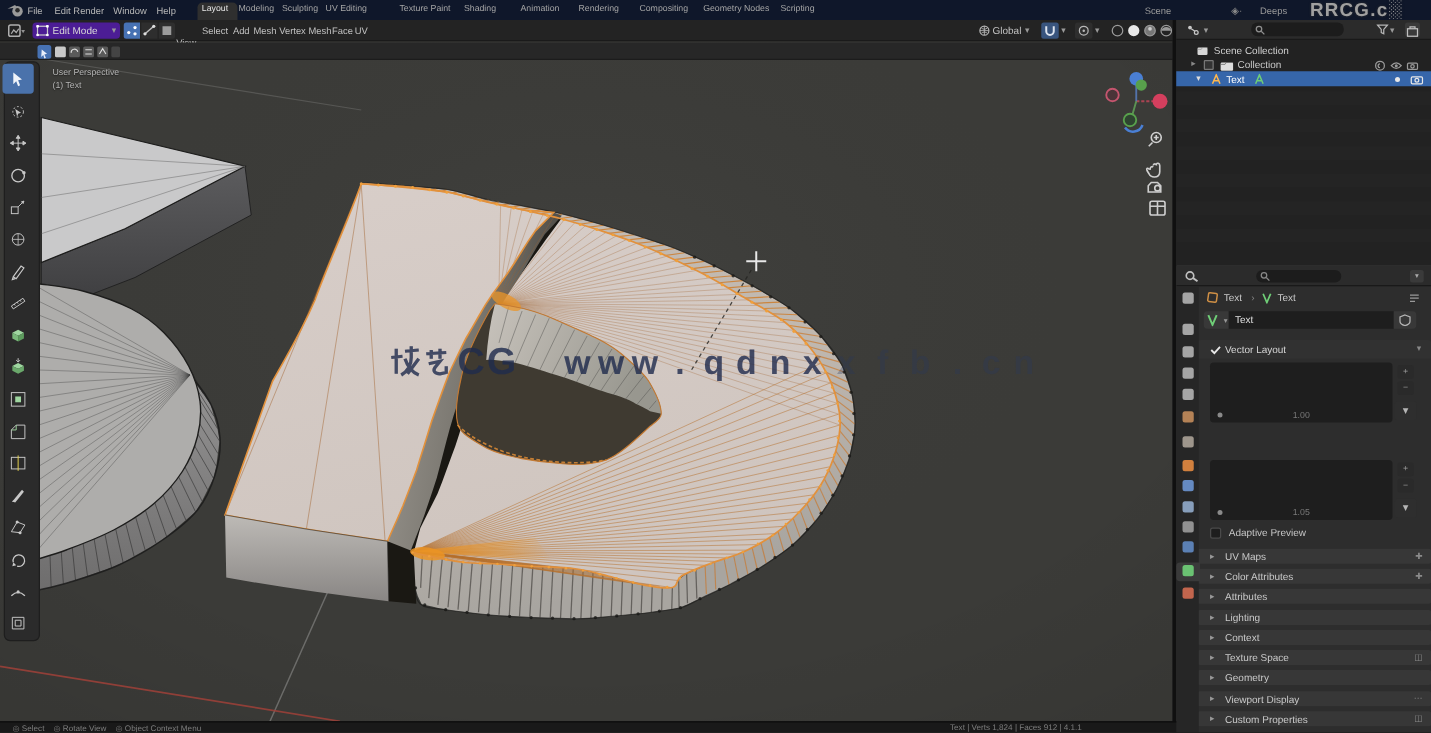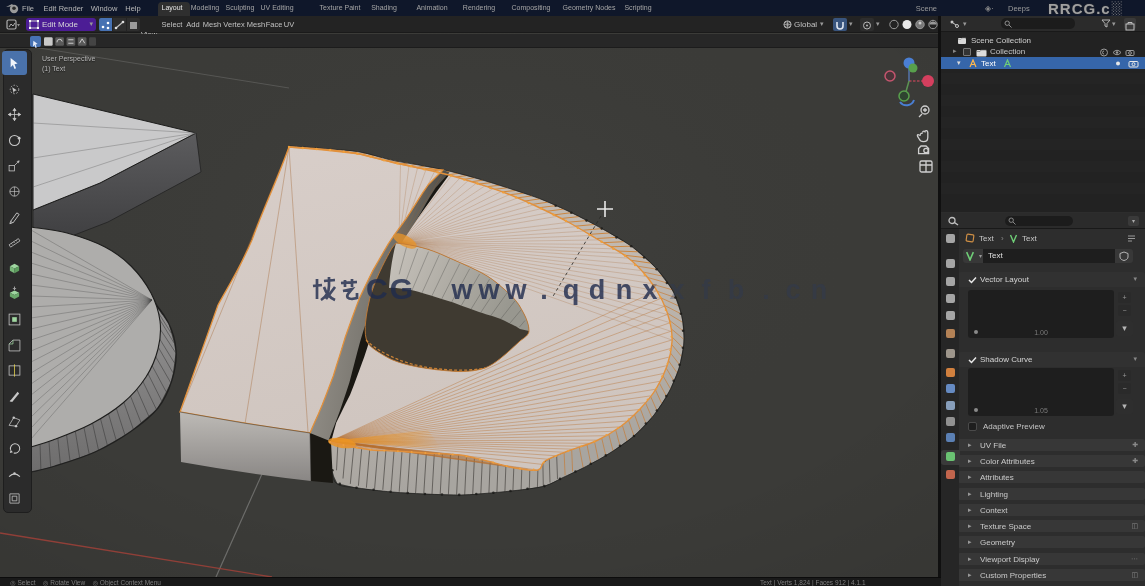--- a/index.html
+++ b/index.html
@@ -906,39 +906,32 @@
       <span style="position:absolute;left:22px;top:2.5px;color:#d5d5d5;font-size:8px">Vector Layout</span>
  <span style="position:absolute;right:8px;top:2.5px;color:#888;font-size:7px">▾</span>
     </div>
 <div style="position:absolute;left:968px;top:290px;width:146px;height:48px;background:#1e1e1e;border-radius:3px">
  <div style="position:absolute;left:6px;bottom:4px;width:4px;height:4px;background:#8a8a8a;border-radius:50%"></div>
  <div style="position:absolute;left:50%;bottom:2px;transform:translateX(-50%);color:#7a7a7a;font-size:7px">1.00</div>
     </div>
 <div style="position:absolute;left:1118px;top:292px;width:13px;height:11px;background:#2a2a2a;border-radius:2px;color:#999;font-size:7px;text-align:center;line-height:11px">+</div>
 <div style="position:absolute;left:1118px;top:305px;width:13px;height:11px;background:#2a2a2a;border-radius:2px;color:#999;font-size:7px;text-align:center;line-height:11px">−</div>
 <div style="position:absolute;left:1116px;top:321px;width:17px;height:15px;background:#2e2e2e;border-radius:2px;color:#b5b5b5;font-size:9px;text-align:center;line-height:14px">▾</div>
-<div style="position:absolute;left:958px;top:352px;width:187px;height:15px;background:#313131;border-radius:3px 3px 0 0">
- <svg width="9" height="8" style="position:absolute;left:10px;top:3.5px" viewBox="0 0 9 8">
-        <path d="M1,4 L3.5,6.5 L8,1.5" stroke="#e8e8e8" stroke-width="1.5" fill="none"></path>
-      </svg>
-      <span style="position:absolute;left:22px;top:2.5px;color:#d5d5d5;font-size:8px">Shadow Curve</span>
- <span style="position:absolute;right:8px;top:2.5px;color:#888;font-size:7px">▾</span>
-    </div>
 <div style="position:absolute;left:968px;top:368px;width:146px;height:48px;background:#1e1e1e;border-radius:3px">
  <div style="position:absolute;left:6px;bottom:4px;width:4px;height:4px;background:#8a8a8a;border-radius:50%"></div>
  <div style="position:absolute;left:50%;bottom:2px;transform:translateX(-50%);color:#7a7a7a;font-size:7px">1.05</div>
     </div>
 <div style="position:absolute;left:1118px;top:370px;width:13px;height:11px;background:#2a2a2a;border-radius:2px;color:#999;font-size:7px;text-align:center;line-height:11px">+</div>
 <div style="position:absolute;left:1118px;top:383px;width:13px;height:11px;background:#2a2a2a;border-radius:2px;color:#999;font-size:7px;text-align:center;line-height:11px">−</div>
 <div style="position:absolute;left:1116px;top:399px;width:17px;height:15px;background:#2e2e2e;border-radius:2px;color:#b5b5b5;font-size:9px;text-align:center;line-height:14px">▾</div>
 <div style="position:absolute;left:968px;top:422px;width:9px;height:9px;background:#1e1e1e;border:1px solid #4a4a4a;border-radius:2px"></div>
 <span style="position:absolute;left:983px;top:422px;color:#c5c5c5;font-size:8px">Adaptive Preview</span>
 <div style="position:absolute;left:958px;top:439px;width:187px;height:12px;background:#373737;border-radius:2px">
  <span style="position:absolute;left:10px;top:1.5px;color:#999;font-size:7px">▸</span>
- <span style="position:absolute;left:22px;top:1.5px;color:#cacaca;font-size:8px">UV File</span>
+ <span style="position:absolute;left:22px;top:1.5px;color:#cacaca;font-size:8px">UV Maps</span>
       <span style="position:absolute;right:7px;top:2px;color:#8a8a8a;font-size:7px">✚</span>
     </div>
 <div style="position:absolute;left:958px;top:455px;width:187px;height:12px;background:#373737;border-radius:2px">
  <span style="position:absolute;left:10px;top:1.5px;color:#999;font-size:7px">▸</span>
  <span style="position:absolute;left:22px;top:1.5px;color:#cacaca;font-size:8px">Color Attributes</span>
       <span style="position:absolute;right:7px;top:2px;color:#8a8a8a;font-size:7px">✚</span>
     </div>
 <div style="position:absolute;left:958px;top:471px;width:187px;height:12px;background:#373737;border-radius:2px">
  <span style="position:absolute;left:10px;top:1.5px;color:#999;font-size:7px">▸</span>
  <span style="position:absolute;left:22px;top:1.5px;color:#cacaca;font-size:8px">Attributes</span>

